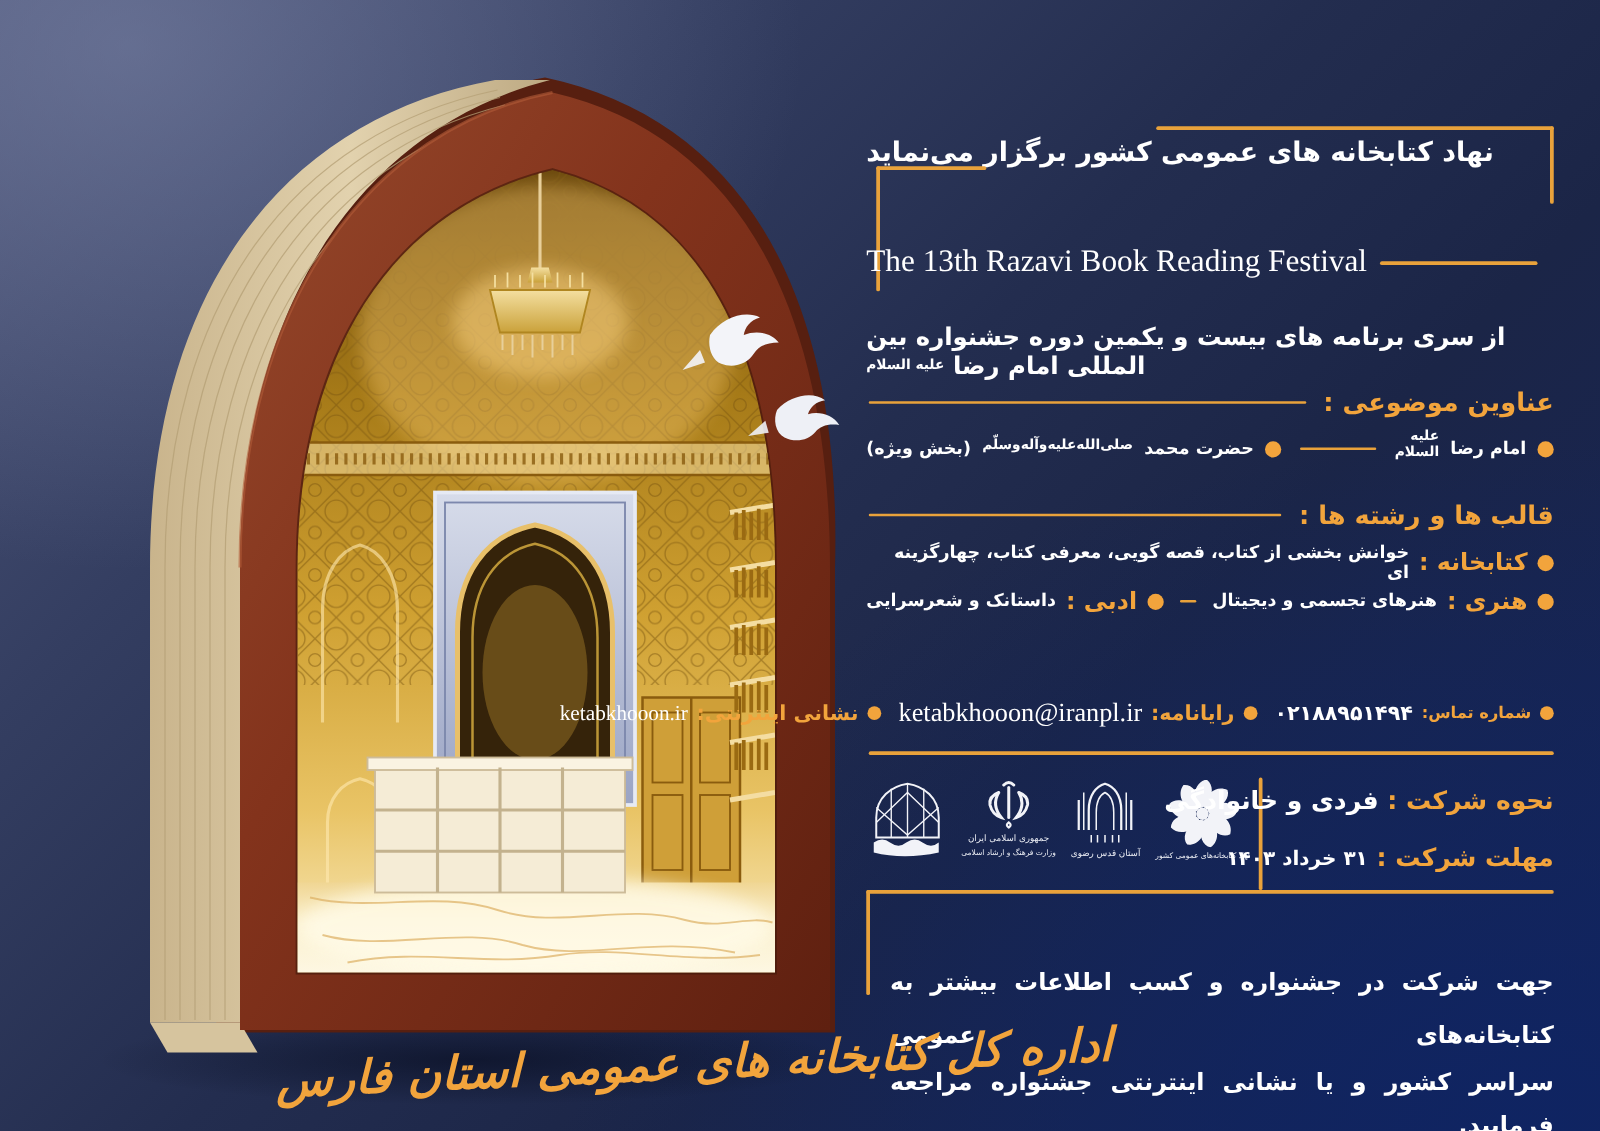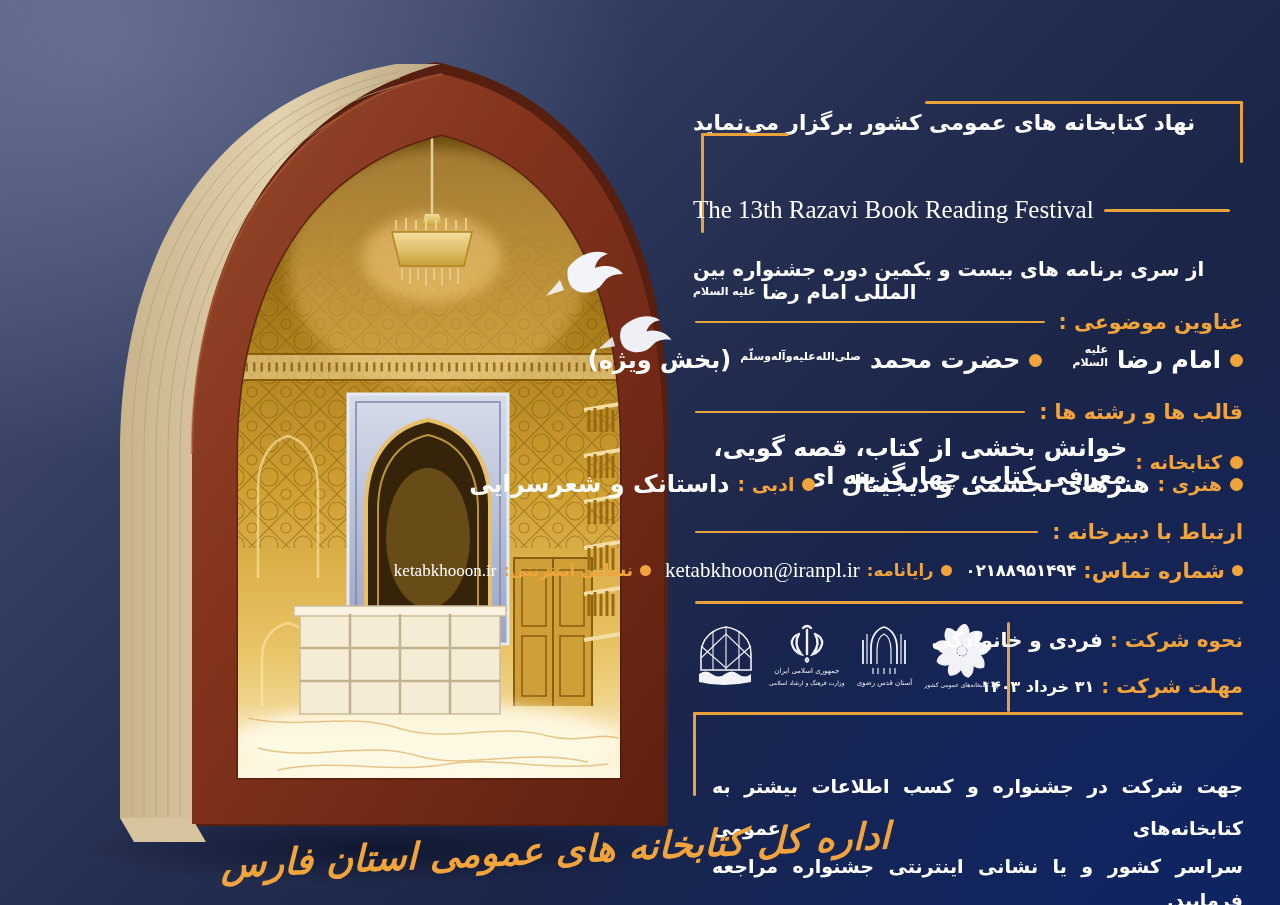--- a/index.html
+++ b/index.html
@@ -21,21 +21,21 @@
   
   .organizer{left:693px;top:110px;width:550px;text-align:left;font-size:21.5px;font-weight:bold;letter-spacing:0;}
   .organizer div{direction:rtl;text-align:left;}
   .title-fa{left:693px;top:146px;width:550px;font-size:34px;font-weight:bold;color:#F2AC4A;direction:rtl;text-align:left;}
   .title-en-row{left:693px;top:196px;width:550px;display:flex;align-items:center;justify-content:flex-start;}
   .title-en{font-family:"Liberation Serif",serif;font-size:25px;color:#fff;white-space:nowrap;}
   .program{left:693px;top:258px;width:550px;direction:rtl;text-align:left;font-size:19.5px;font-weight:bold;color:#fff;}
   .sec-head-row{display:flex;align-items:center;direction:rtl;width:550px;left:693px;}
   .sec-head{font-size:20.5px;font-weight:bold;color:#F2A43C;white-space:nowrap;}
   .sec-head-row .hline{flex:1;margin-left:2px;margin-right:14px;height:2.5px;}
-  .btxt{font-size:24px;font-weight:bold;color:#fff;white-space:nowrap;}
+  .btxt{font-size:14px;font-weight:bold;color:#fff;white-space:nowrap;}
   .blabel{font-size:19px;font-weight:bold;color:#F2A43C;white-space:nowrap;}
   .latin{font-family:"Liberation Serif",serif;direction:ltr;unicode-bidi:embed;}
   .note-line{direction:rtl;text-align:justify;text-align-last:justify;font-size:19px;font-weight:bold;color:#fff;}
   .caption{color:#eef0f6;font-size:7px;text-align:center;line-height:1.35;direction:rtl;white-space:nowrap;}
   .brand-text{
     color:#F2A43C;font-size:37px;font-weight:bold;font-style:italic;
     direction:rtl;transform:skewY(-2.5deg);letter-spacing:-1px;white-space:nowrap;
   }
   .logo-cell{display:flex;flex-direction:column;align-items:center;gap:3px;}
 </style>
@@ -301,28 +301,24 @@
   <div class="abs row" style="left:693px;top:470px;width:550px;gap:8px;">
     <span class="dot"></span>
     <span class="blabel">هنری :</span>
     <span class="btxt">هنرهای تجسمی و دیجیتال</span>
     <span class="hline" style="width:70px;height:2.5px;margin:0 5px;"></span>
     <span class="dot"></span>
     <span class="blabel">ادبی :</span>
     <span class="btxt">داستانک و شعرسرایی</span>
   </div>
 
-  <div class="abs sec-head-row" style="top:520px;">
-    <span class="sec-head">ارتباط با دبیرخانه :</span>
-    <span class="hline"></span>
-  </div>
 
   <div class="abs row" style="left:693px;top:558px;width:550px;gap:7px;">
     <span class="dot" style="width:11px;height:11px;"></span>
-    <span class="blabel" style="font-size:21px;">شماره تماس:</span>
+    <span class="blabel" style="font-size:13px;">شماره تماس:</span>
     <span class="btxt" style="font-size:16.5px;">۰۲۱۸۸۹۵۱۴۹۴</span>
     <span style="width:12px;"></span>
     <span class="dot" style="width:11px;height:11px;"></span>
     <span class="blabel" style="font-size:16.5px;">رایانامه:</span>
     <span class="white latin" style="font-size:21px;">ketabkhooon@iranpl.ir</span>
     <span style="width:12px;"></span>
     <span class="dot" style="width:11px;height:11px;"></span>
     <span class="blabel" style="font-size:16.5px;">نشانی اینترنتی:</span>
     <span class="white latin" style="font-size:17px;">ketabkhooon.ir</span>
   </div>

